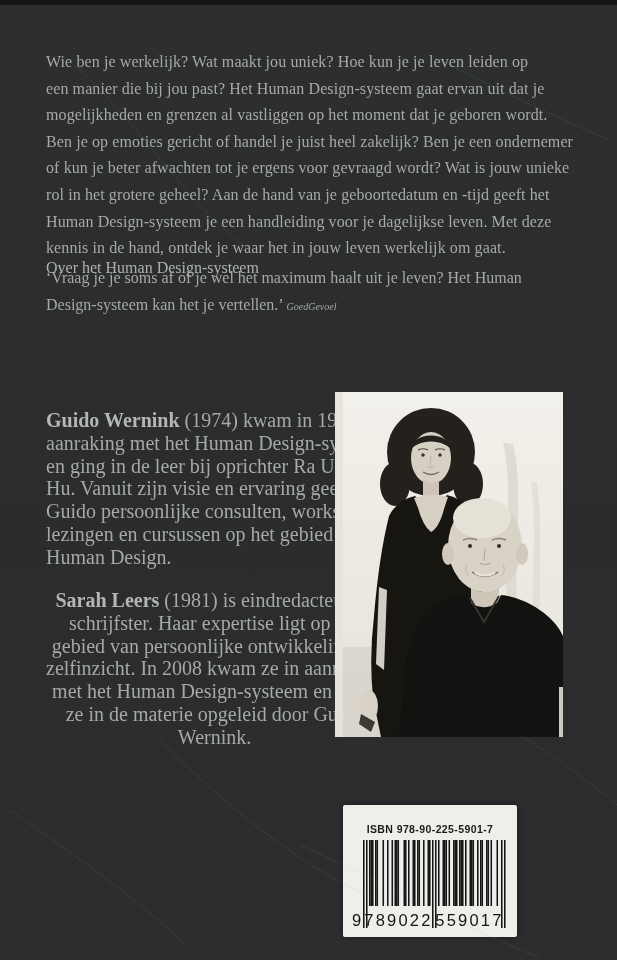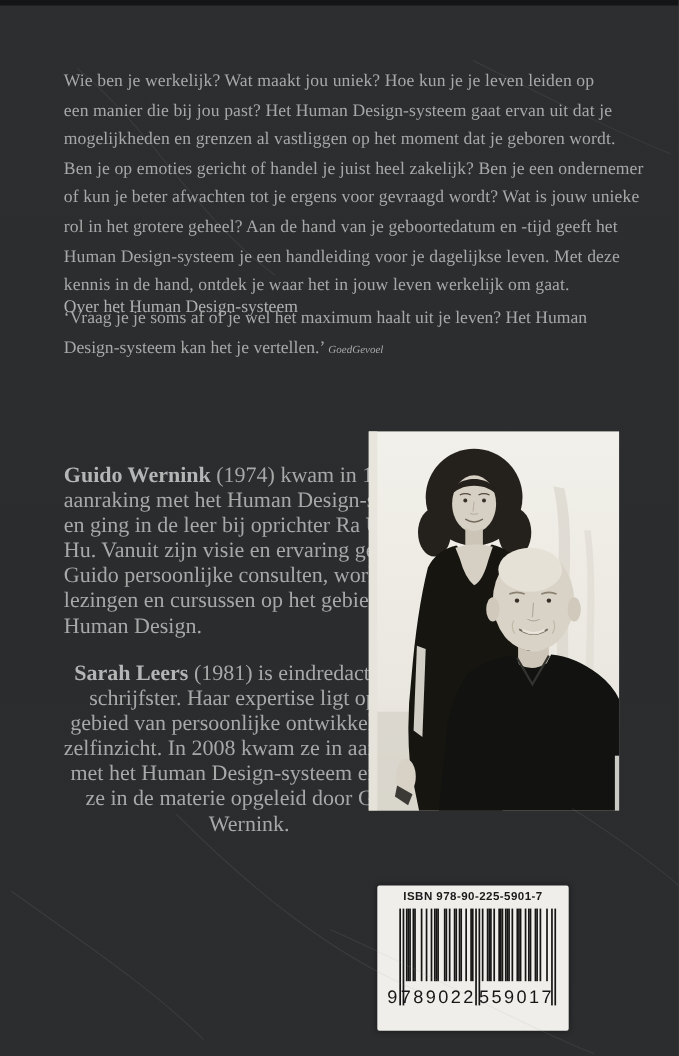--- a/index.html
+++ b/index.html
@@ -2,39 +2,39 @@
 <html><head>
 <meta charset="utf-8">
 <style>
   html,body{margin:0;padding:0;background:#3a3c3e;}
   .cover{
     position:relative;width:617px;height:960px;overflow:hidden;
     background:linear-gradient(180deg,#2c2e30 0%,#2a2c2e 55%,#2b2d2f 100%);
     font-family:"Liberation Serif",serif;color:#a6a9a7;
   }
   .top-edge{position:absolute;top:0;left:0;width:100%;height:5px;background:#141517;}
-  .txt{position:absolute;margin:16px;white-space:pre;}
+  .txt{position:absolute;margin:4px;white-space:pre;}
   .intro{left:42px;top:45px;font-size:16px;line-height:26.6px;letter-spacing:.1px;}
   .section-heading{left:42px;top:251px;font-size:16px;line-height:26px;color:#aeb1af;}
   .quote1{left:42px;top:261px;font-size:16px;line-height:26.6px;}
   .quote2{left:42px;top:338px;font-size:16px;line-height:26px;}
   .quote-source{font-style:italic;font-size:10px;}
   .bio{left:42px;font-size:20px;line-height:22.8px;}
   .bio b{color:#b3b6b4;}
   .bio-guido{top:405px;}
   .bio-sarah{top:585px;text-align:center;}
   .photo{position:absolute;left:335px;top:392px;width:228px;height:345px;}
   .photo svg{display:block;}
   .scratches{position:absolute;left:0;top:0;pointer-events:none;}
   .isbn-label{
     position:absolute;left:343px;top:805px;width:174px;height:132px;
     background:#efeeea;border-radius:2px;color:#1b1b1b;
     font-family:"Liberation Sans",sans-serif;box-shadow:0 0 6px rgba(0,0,0,.45);
   }
-  .isbn-text{text-align:center;font-size:10.5px;font-weight:bold;letter-spacing:.4px;padding-top:4px;}
+  .isbn-text{text-align:center;font-size:10.5px;font-weight:bold;letter-spacing:.4px;padding-top:18px;}
   .barcode{display:block;margin:1px auto 0;}
   .barcode text{font-family:"Liberation Sans",sans-serif;font-size:16.5px;letter-spacing:2.2px;fill:#161616;}
 </style>
 </head>
 <body>
 
 <div class="cover">
   <div class="top-edge"></div>
 
   <p class="txt intro">Wie ben je werkelijk? Wat maakt jou uniek? Hoe kun je je leven leiden op

